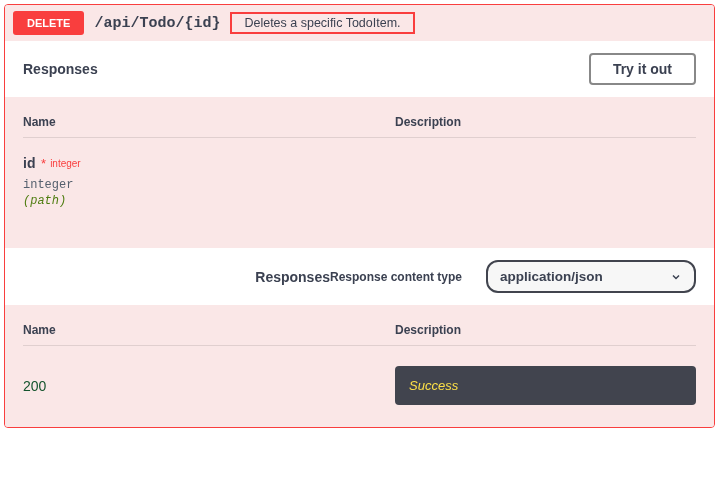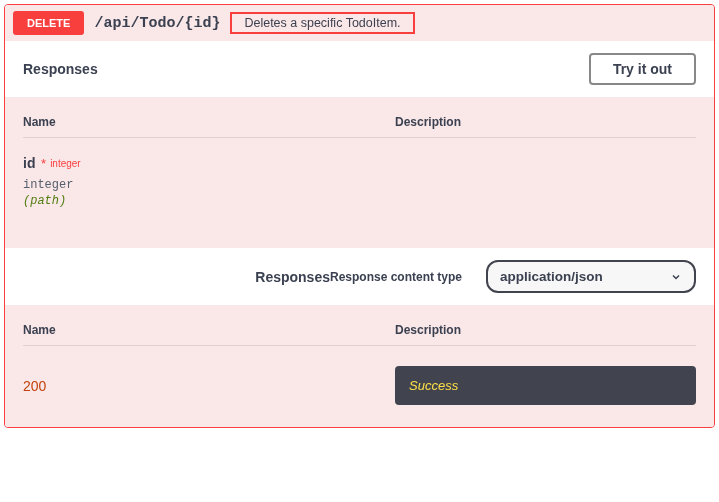--- a/index.html
+++ b/index.html
@@ -157,21 +157,21 @@
 }
 .resp-tbl-head {
   display: flex;
   border-bottom: 1px solid rgba(0,0,0,0.1);
   padding-bottom: 8px;
   margin-bottom: 20px;
 }
 .resp-row { display: flex; align-items: center; }
 .code-val {
   font-size: 14px;
-  color: #c2410c;
+  color: #14532d;
 }
 .resp-desc-box {
   background: #41444e;
   color: #fde047;
   font-style: italic;
   font-size: 13px;
   padding: 12px 14px;
   border-radius: 4px;
   flex: 1;
 }

